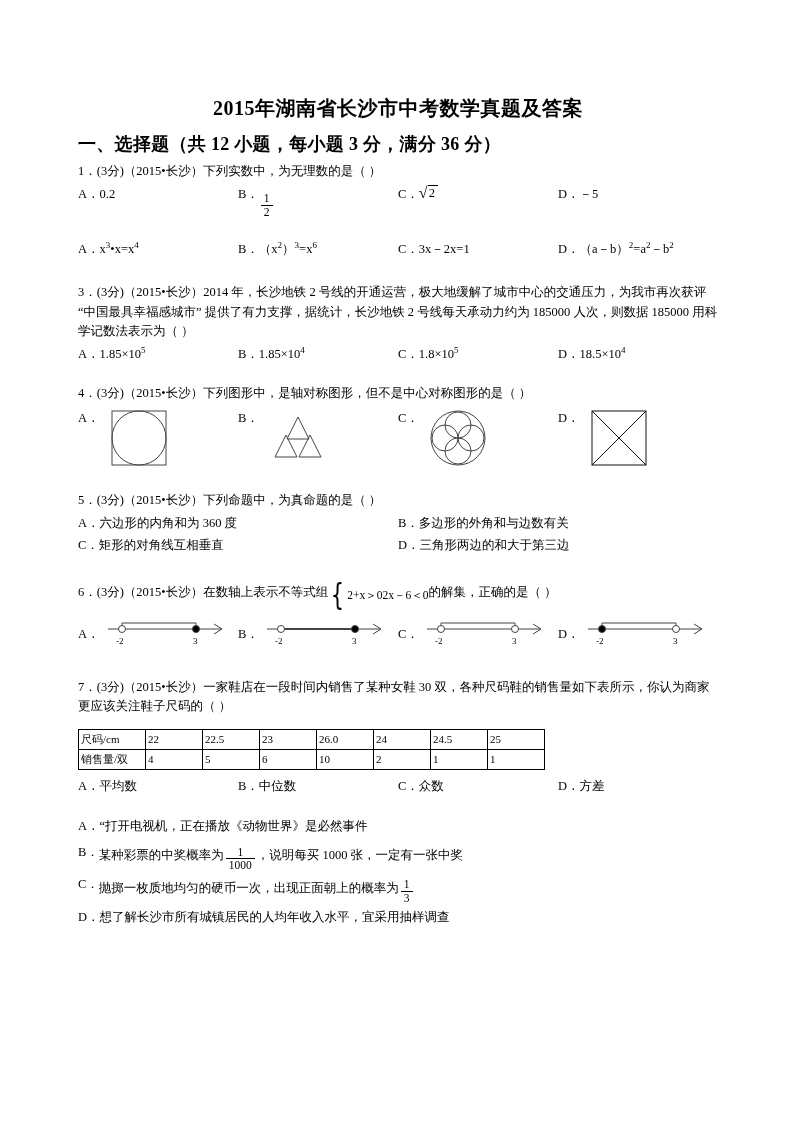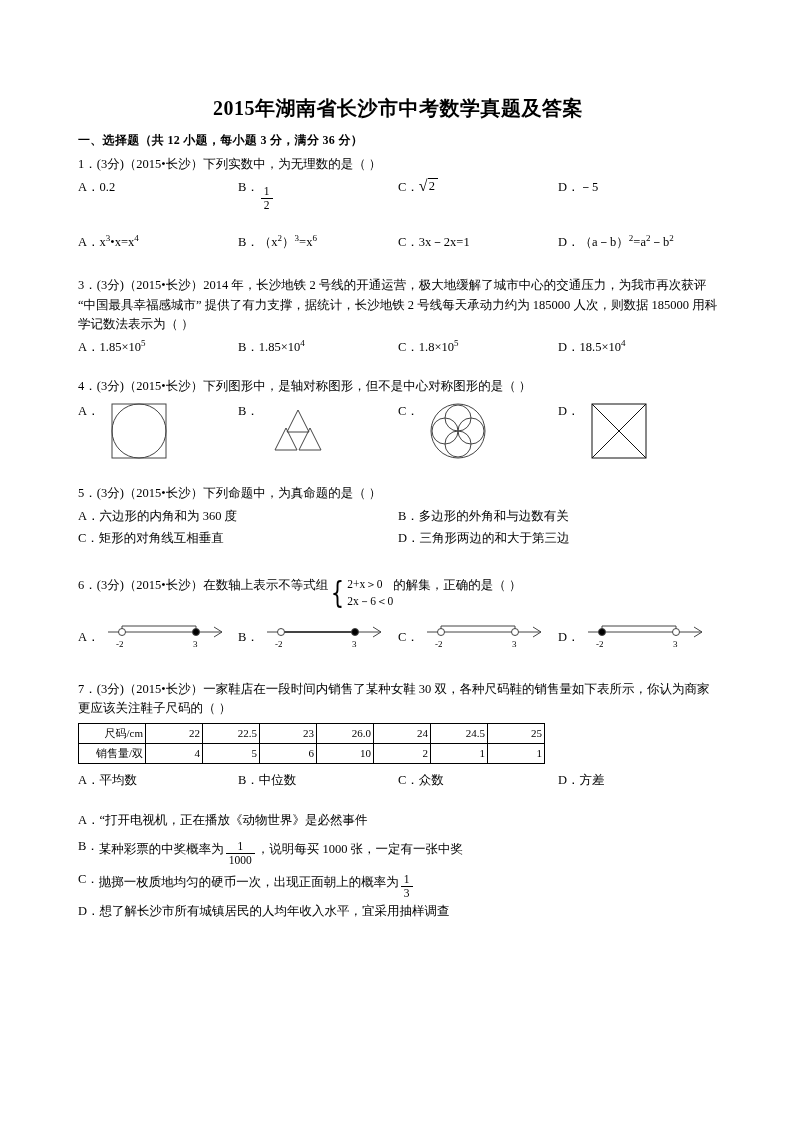--- a/index.html
+++ b/index.html
@@ -30,21 +30,21 @@
   }
   .doc-title {
     text-align: center;
     font-size: 20px;
     font-weight: bold;
     font-family: "Liberation Serif", "DejaVu Serif", serif;
     letter-spacing: 0.5px;
     margin: 0 0 10px 0;
   }
   .section-head {
-    font-size: 12px;
+    font-size: 18px;
     font-weight: bold;
     margin: 0 0 6px 0;
     letter-spacing: 0.3px;
   }
   .q {
     margin: 0 0 4px 0;
     font-size: 12.5px;
     line-height: 1.55;
   }
   .q-stem {
@@ -134,33 +134,31 @@
   }
   .sys .brace {
     font-size: 30px;
     line-height: 0.8;
     font-family: "DejaVu Sans", sans-serif;
     transform: scaleX(0.7);
     margin-right: -2px;
   }
   .sys .eqs {
     display: inline-flex;
-    flex-direction: column;
     font-size: 11.5px;
     line-height: 1.45;
     padding-left: 2px;
   }
 
   
   table.data {
     border-collapse: collapse;
     font-size: 11px;
-    margin: 4px 0 6px 0;
+    margin: 12px 0 6px 0;
     table-layout: fixed;
-    text-align: right;
   }
   table.data td {
     border: 1px solid #000;
     height: 17px;
     padding: 1px 2px;
     vertical-align: top;
     font-family: "Liberation Serif", "DejaVu Serif", serif;
   }
   table.data td.hdr { width: 62px; }
   table.data td.val { width: 52px; }

